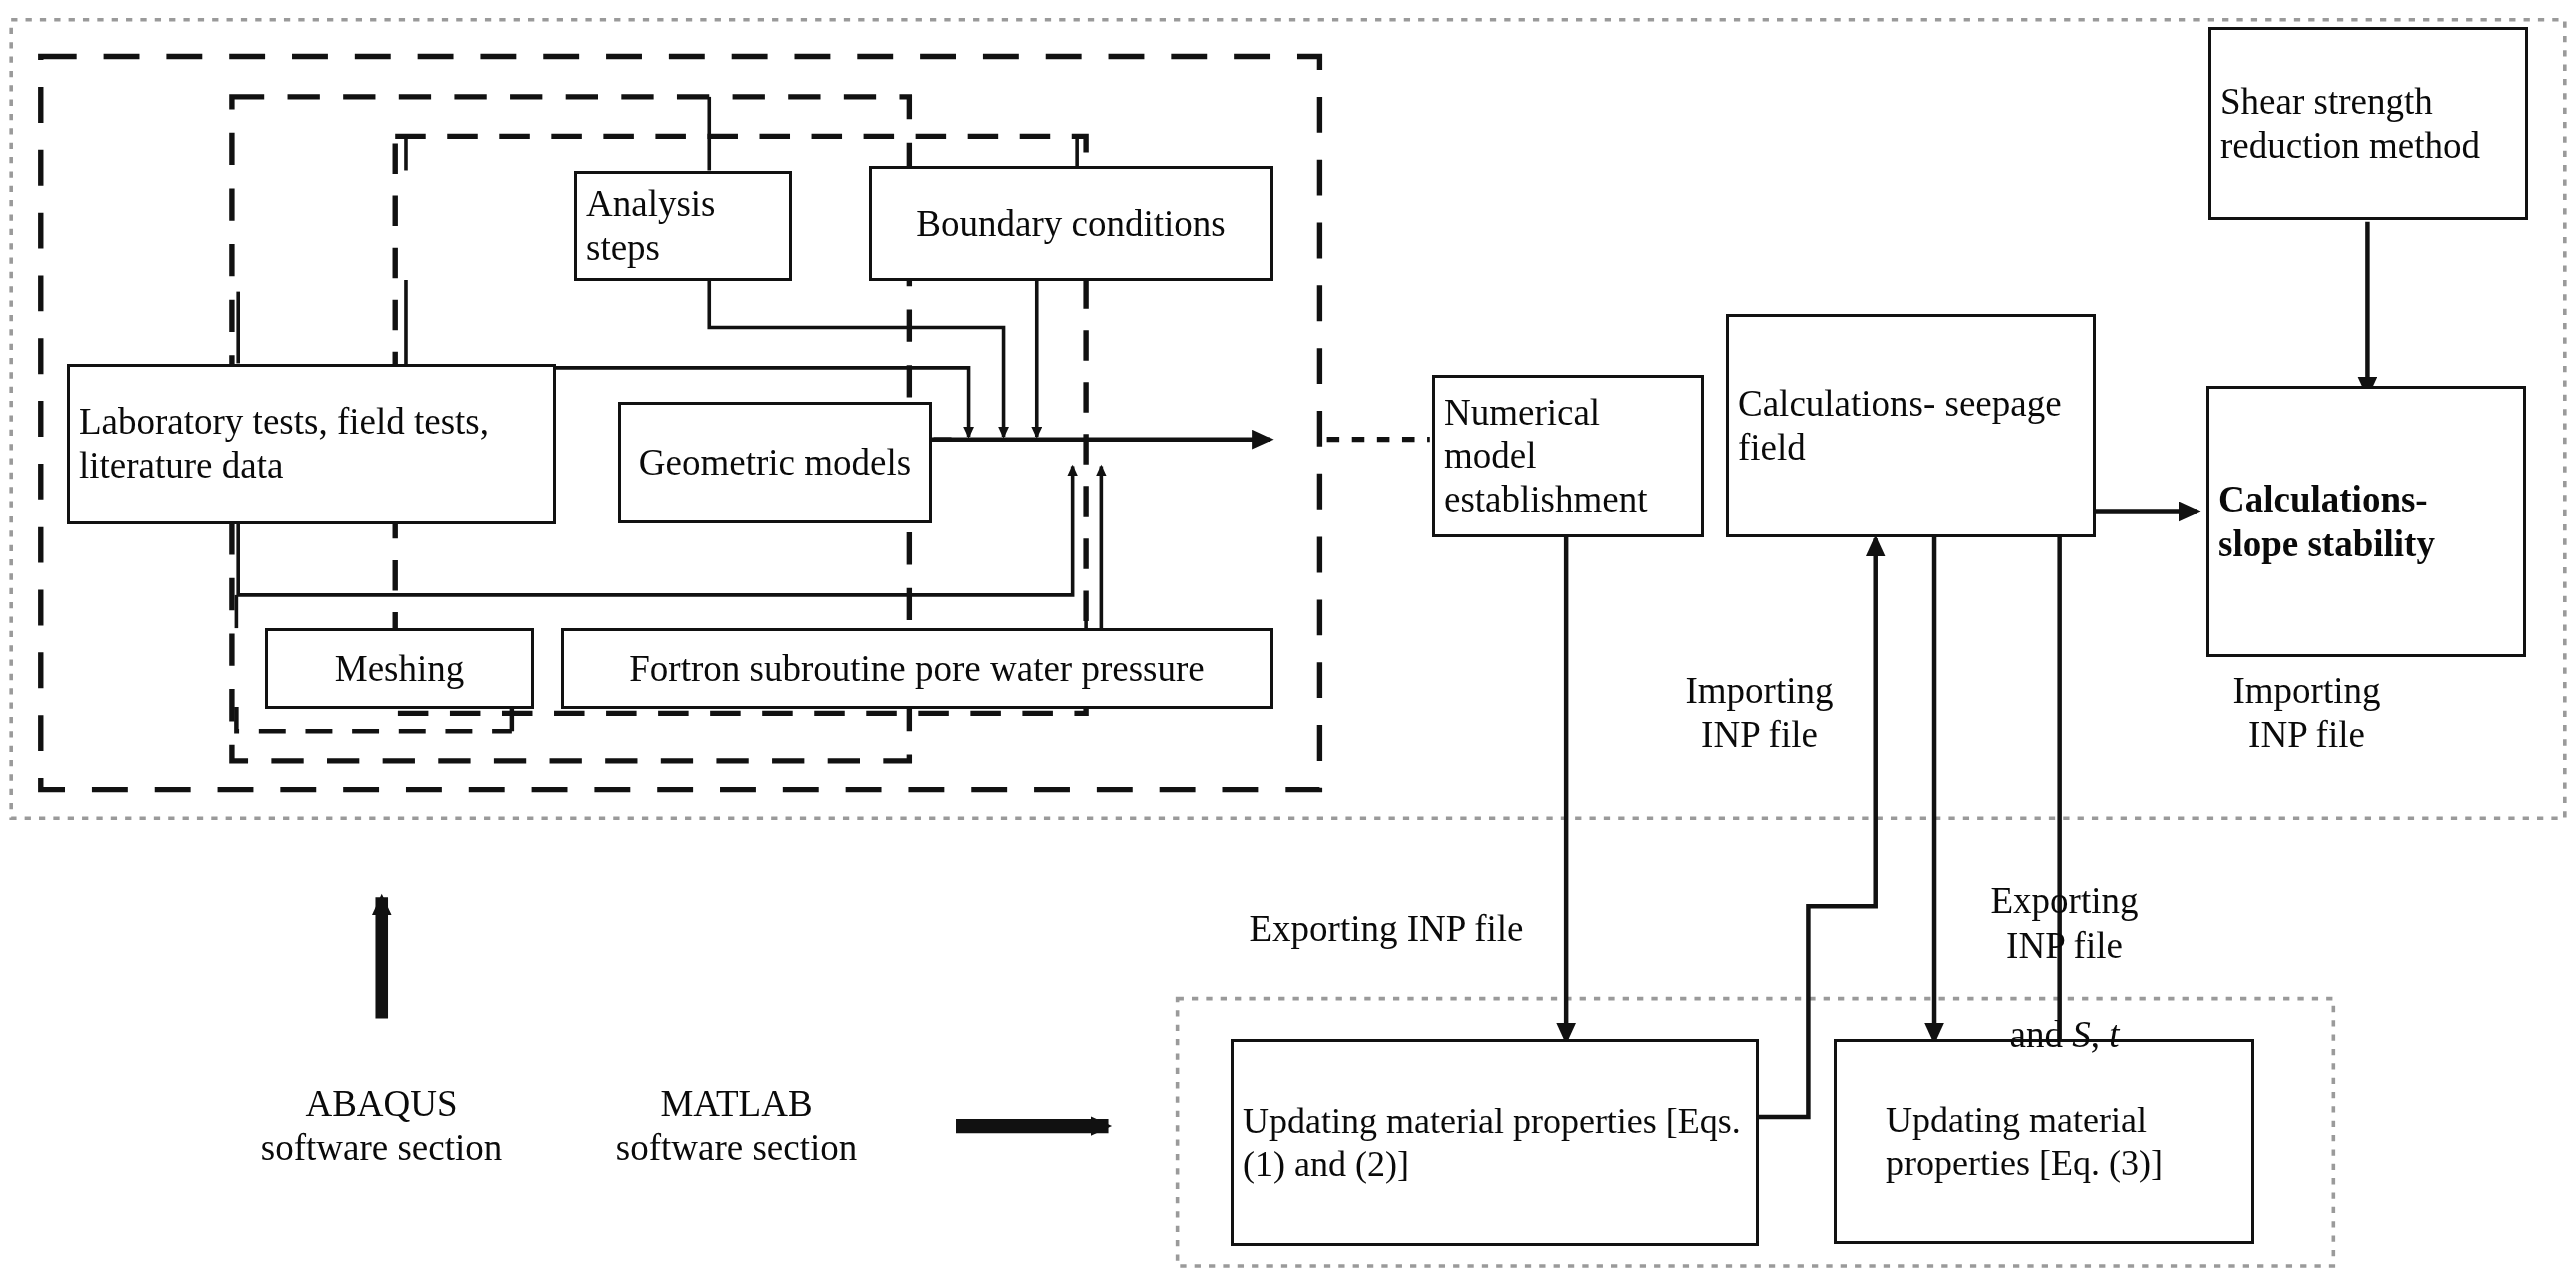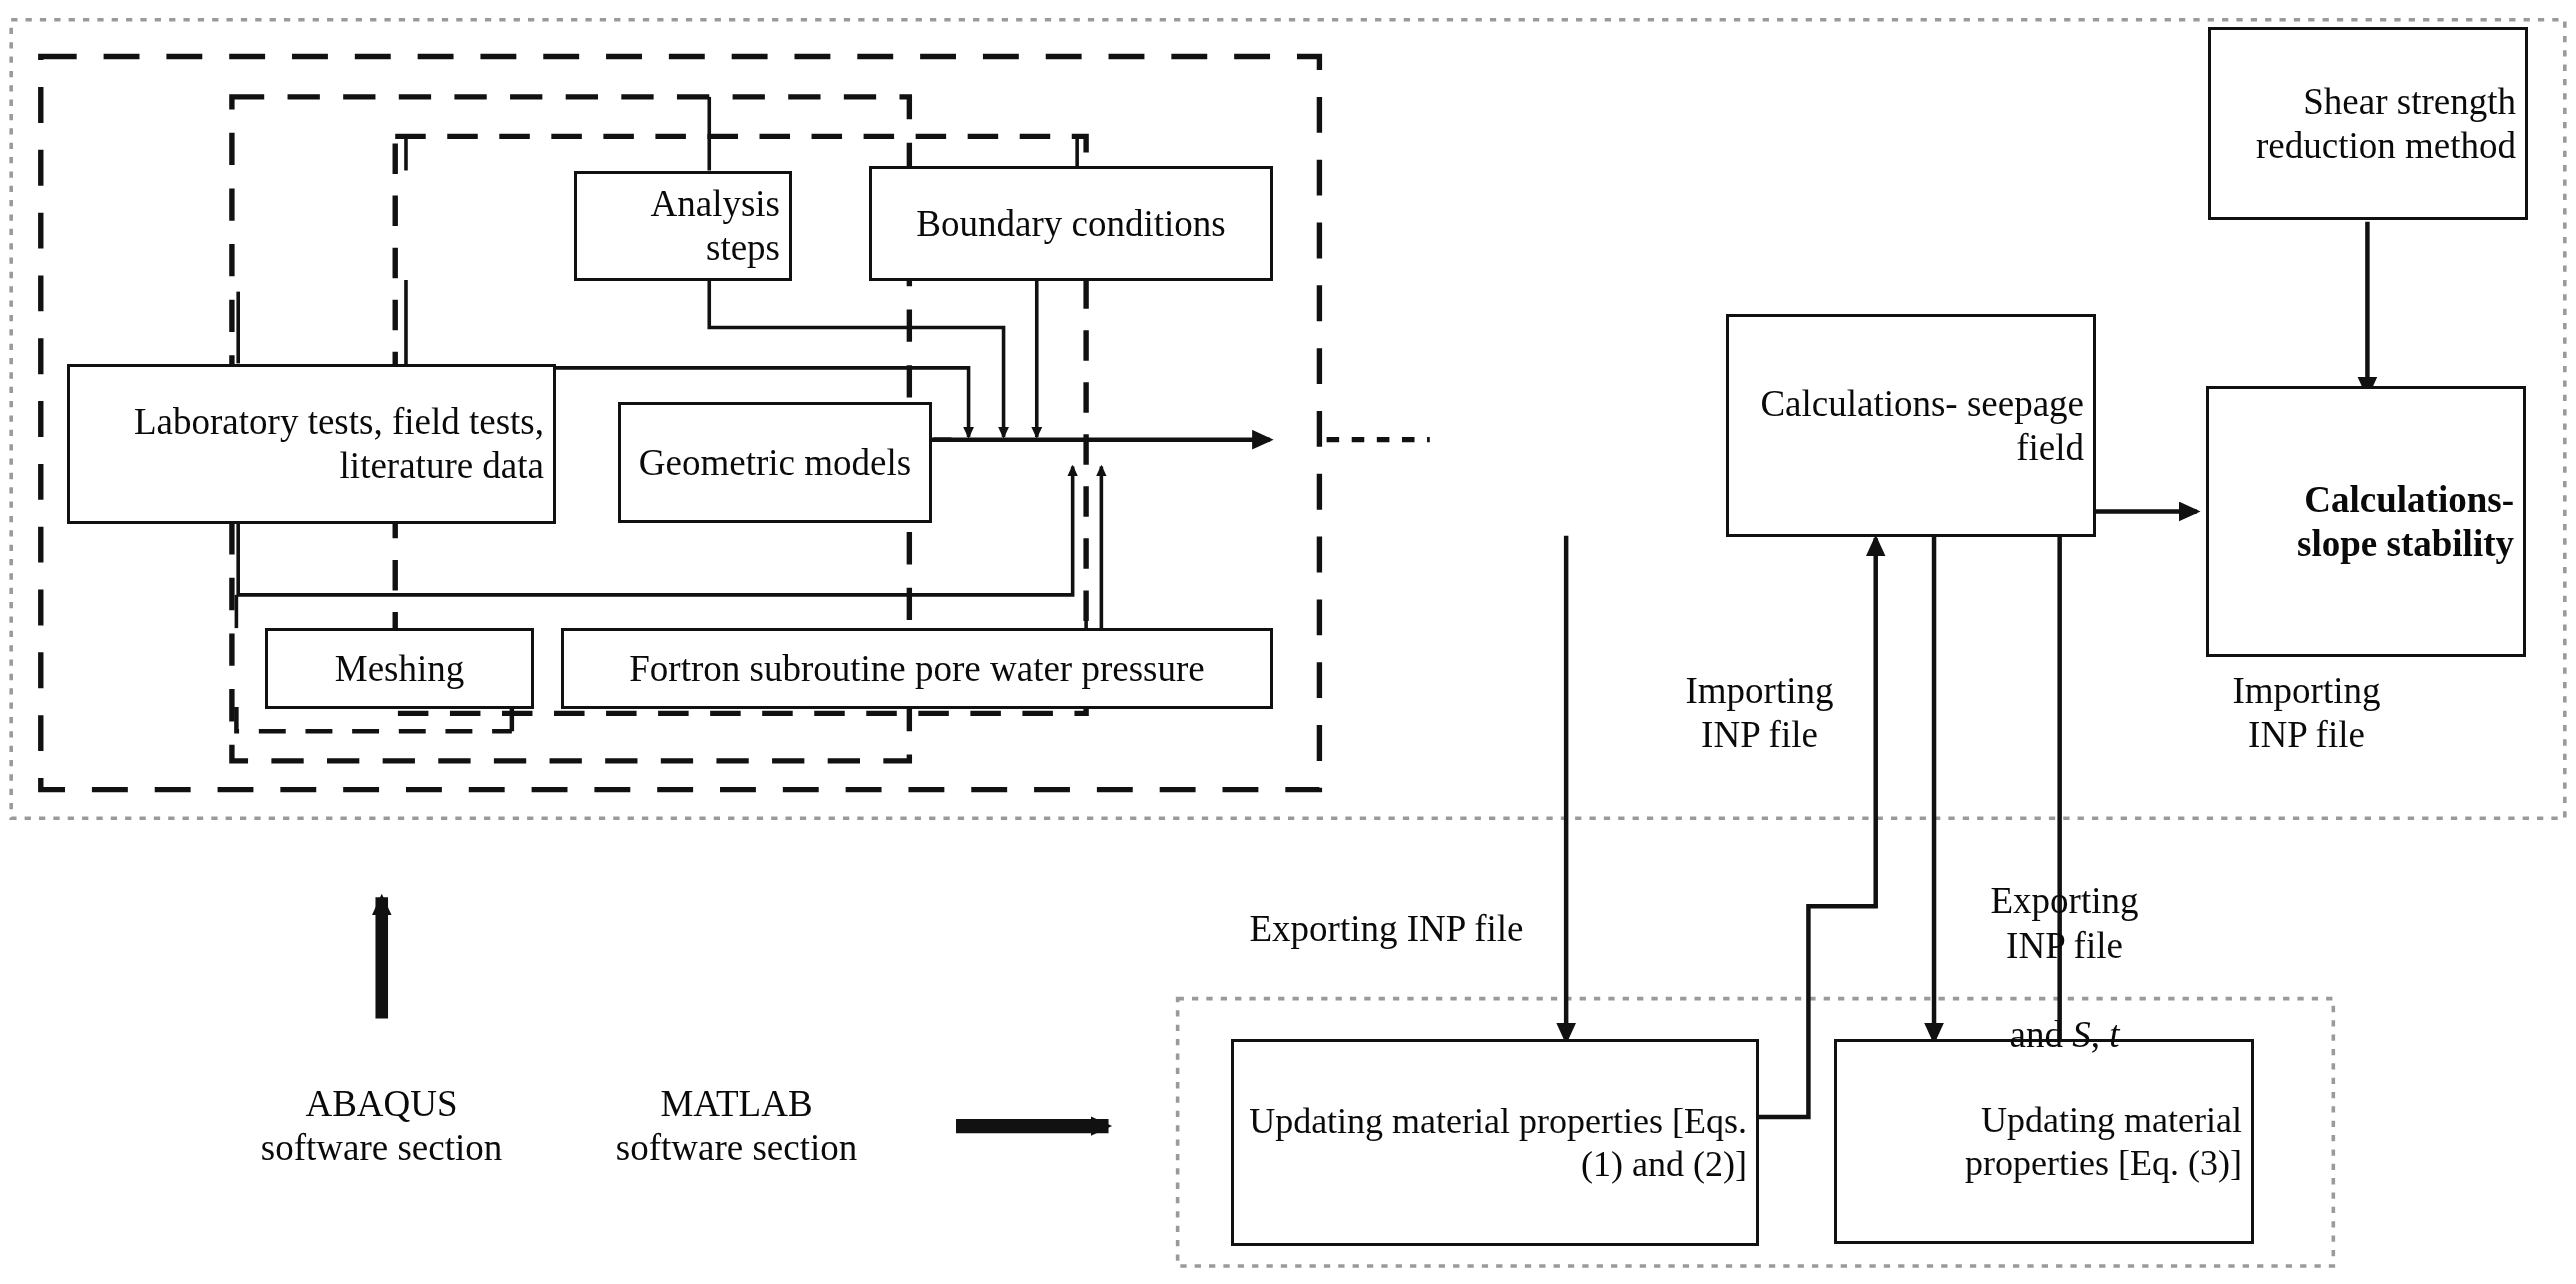--- a/index.html
+++ b/index.html
@@ -10,21 +10,21 @@
     font-family:"Liberation Serif", serif;
     overflow:hidden;
   }
   #svg-layer{position:absolute;left:0;top:0;width:2576px;height:1284px;}
   .node{
     position:absolute;
     box-sizing:border-box;
     border:3.6px solid #111111;
     background:#ffffff;
     display:flex;align-items:center;justify-content:center;
-    text-align:right;
+    text-align:left;
     color:#0a0a0a;
     line-height:1.18;
     z-index:5;
   }
   .node span{display:block;padding:0 9px;}
   .f40{font-size:36px;}
   .f41{font-size:37px;}
   .lbl{
     position:absolute;
     color:#0a0a0a;
@@ -126,20 +126,25 @@
   </div>
 
   <div class="node f41" style="left:561px;top:628px;width:712px;height:81px;">
     <span>Fortron subroutine pore water pressure</span>
   </div>
 
   <div class="node f41" style="left:265px;top:628px;width:269px;height:81px;">
     <span>Meshing</span>
   </div>
 
+  <div class="node f41" style="left:1432px;top:375px;width:272px;height:162px;">
+    <span>Numerical
+model
+establishment</span>
+  </div>
 
   <div class="node f41" style="left:1726px;top:314px;width:370px;height:223px;">
     <span>Calculations-
 seepage field</span>
   </div>
 
   <div class="node f41" style="left:2208px;top:27px;width:320px;height:193px;">
     <span>Shear strength
 reduction
 method</span>

